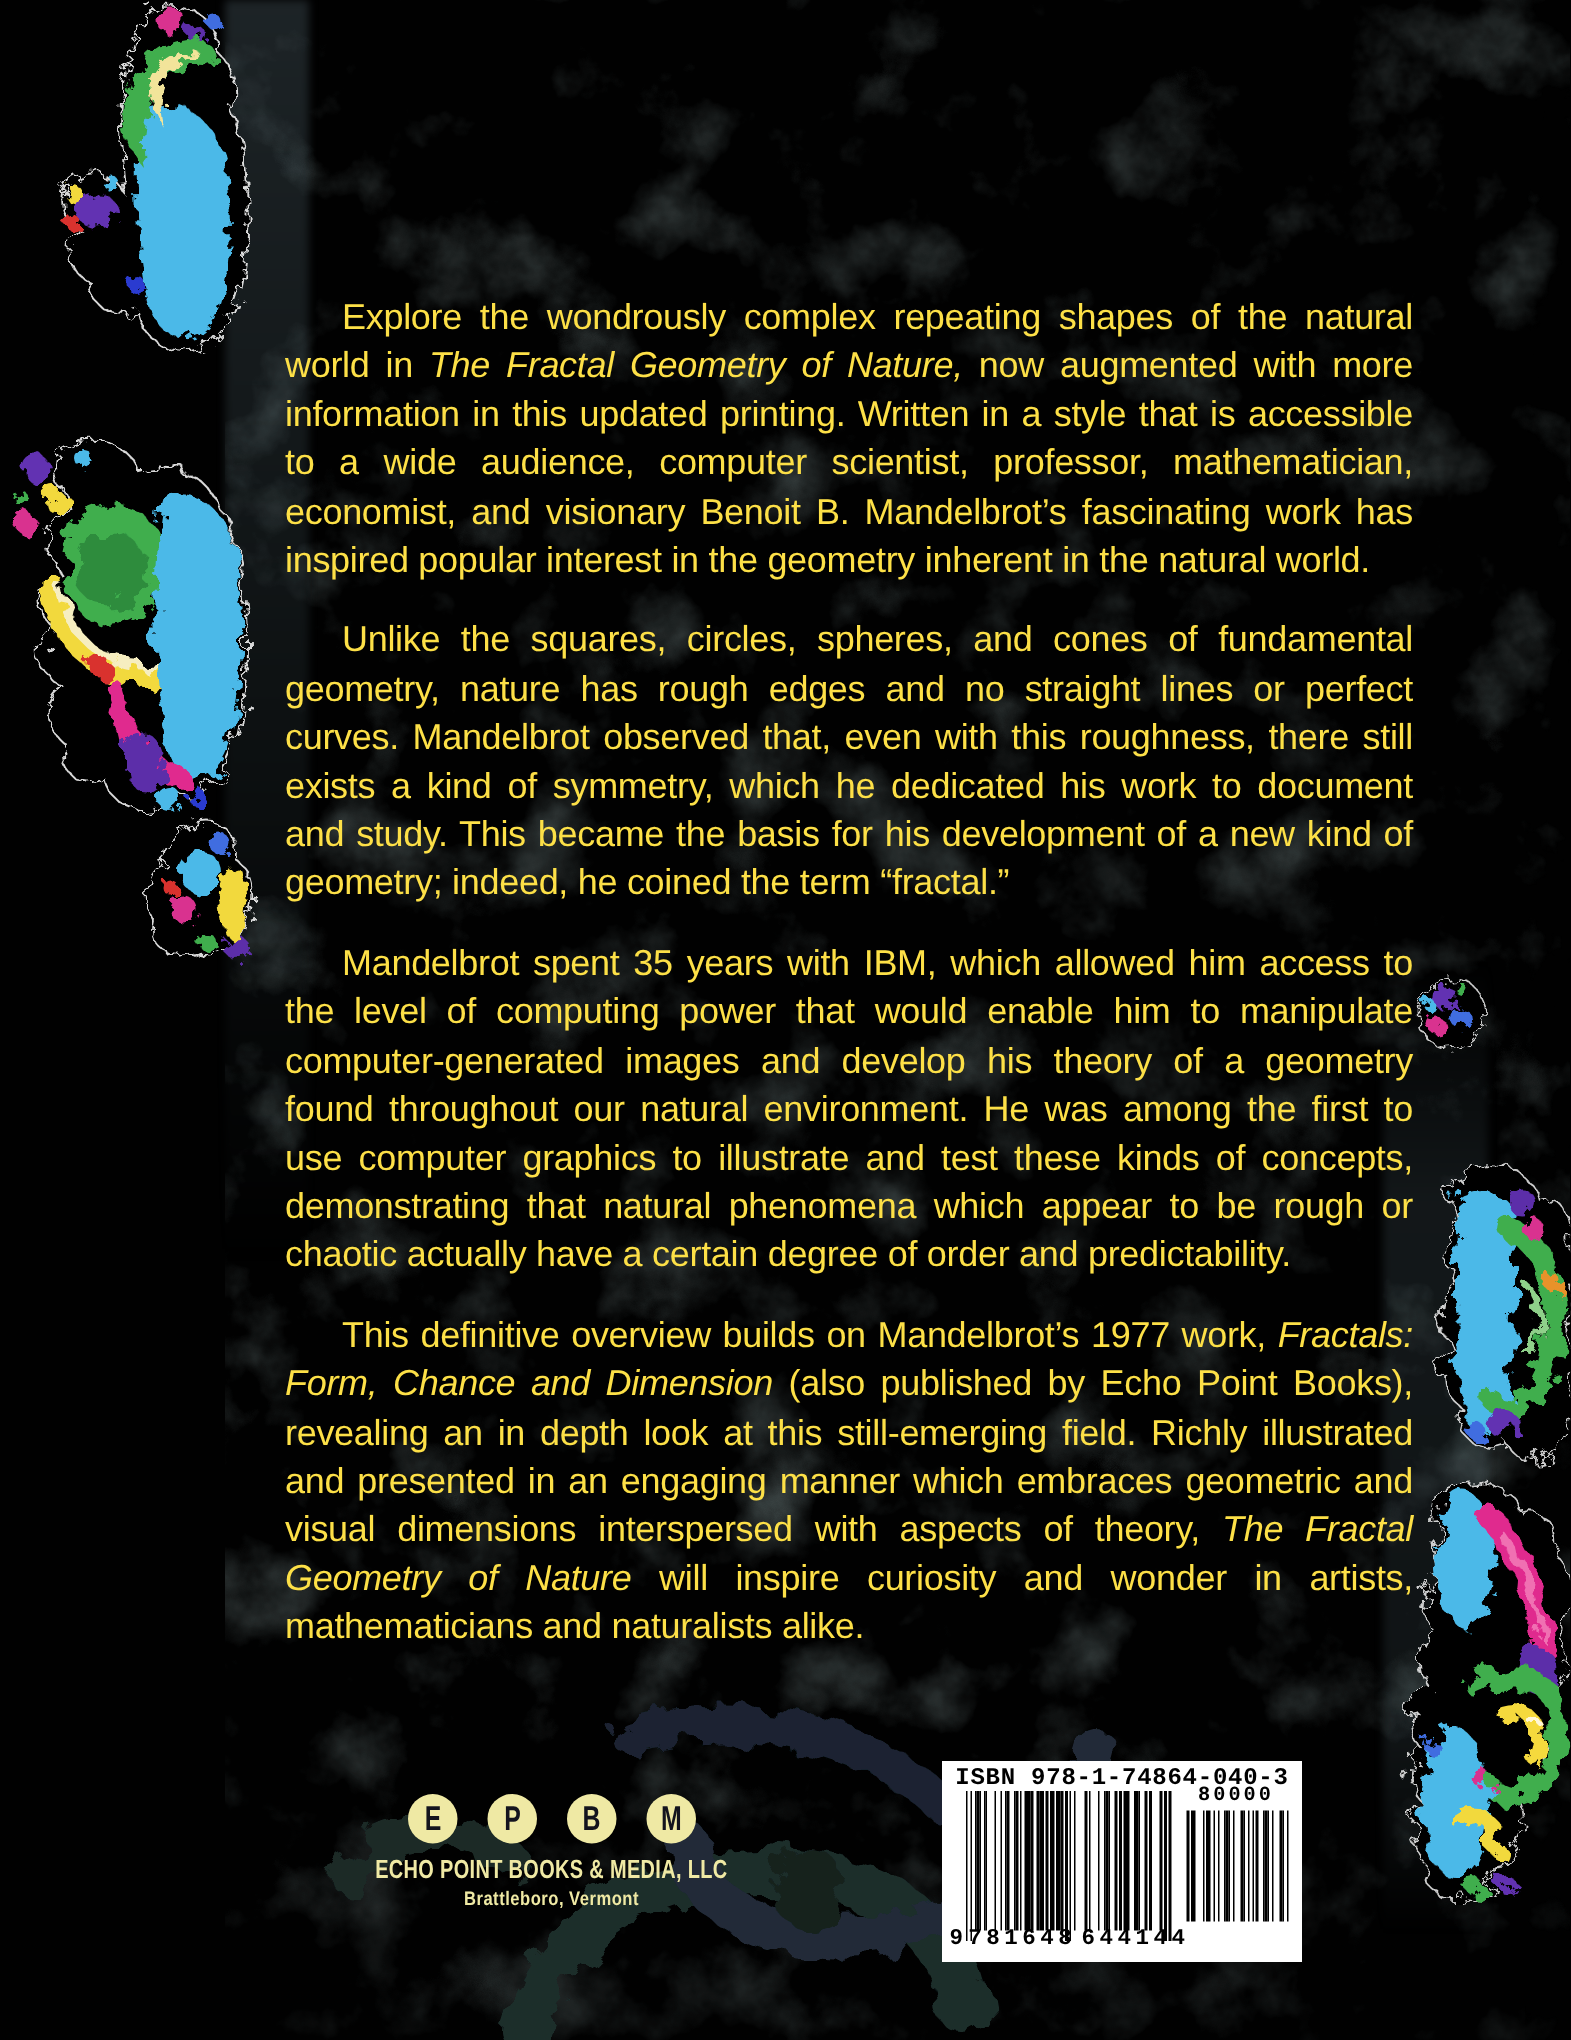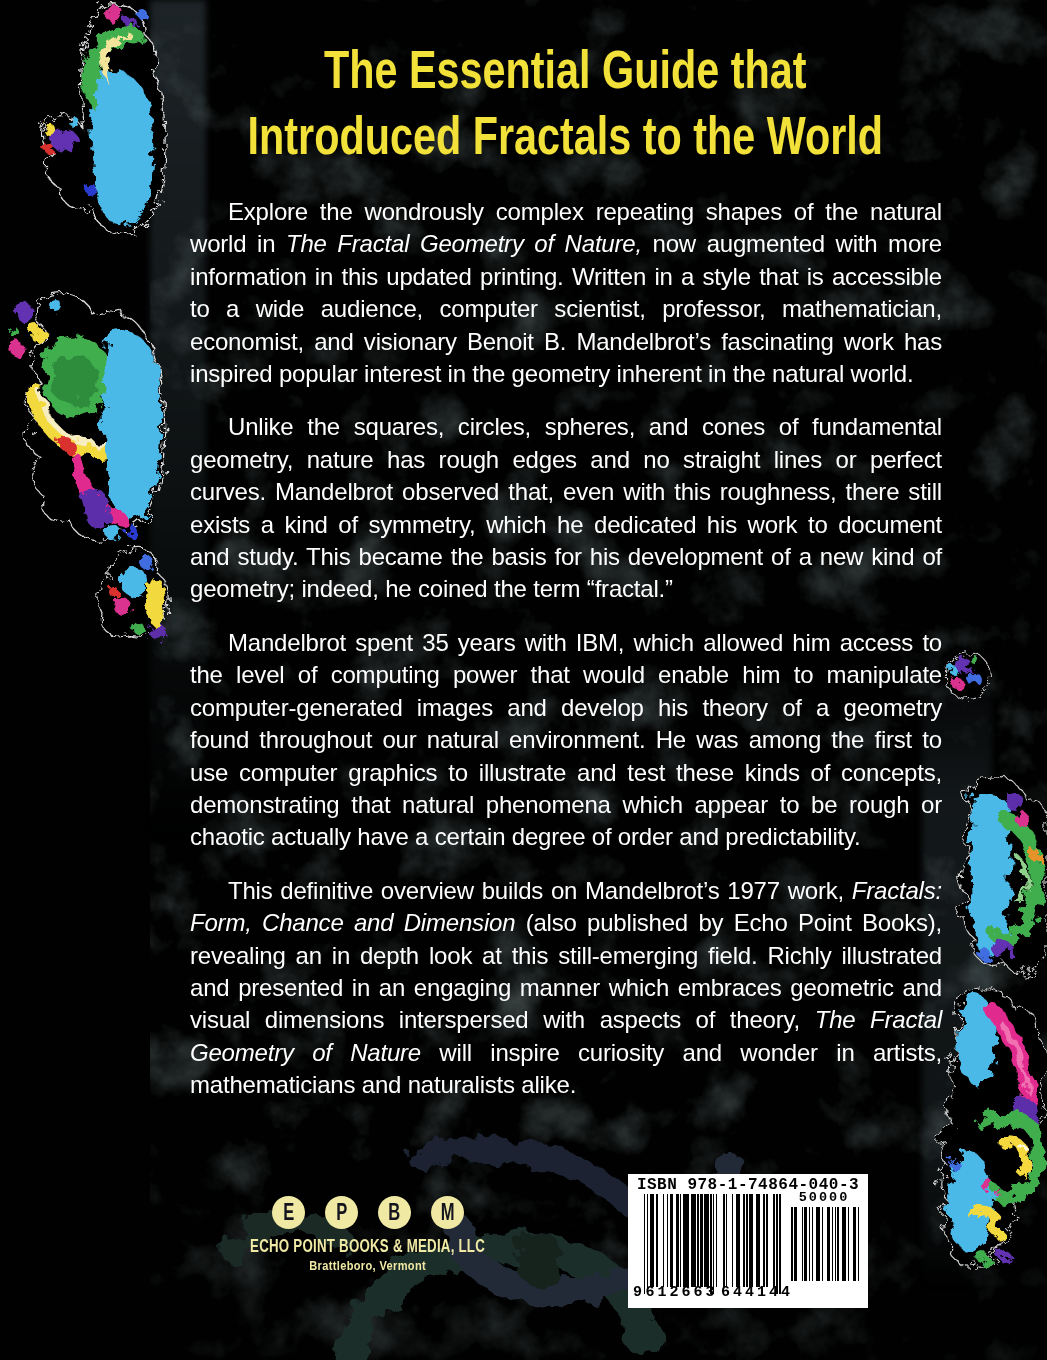--- a/index.html
+++ b/index.html
@@ -180,30 +180,22 @@
       <circle cx="100" cy="505" r="3.5" fill="#fff7d8"></circle>
       <ellipse cx="45" cy="557" rx="23" ry="50" fill="#4cb9e8"></ellipse>
       <path d="M48,570 C62,560 76,570 70,586" fill="none" stroke="#f2d93c" stroke-width="9" stroke-linecap="round"></path>
       <circle cx="62" cy="540" r="6" fill="#d9308f"></circle>
       <circle cx="30" cy="520" r="5" fill="#3f6de0"></circle>
       <circle cx="80" cy="612" r="6" fill="#6233b2"></circle>
       <circle cx="60" cy="615" r="6" fill="#3fae4e"></circle>
     </g>
   </svg>
 
-  <header class="tagline">
-    <div class="tl-line">
-        <span style="color: rgb(242, 225, 56);">The Essential Guide that</span>
-      </div>
-    <div class="tl-line">
-        <span style="color: rgb(242, 225, 56);">Introduced Fractals to the World</span>
-      </div>
-  </header>
-
-  <main class="synopsis" style="color: #ffffff;">
+
+  <main class="synopsis" style="color: #fde047;">
     <p><span>Explore the wondrously complex repeating shapes of the natural world in </span><em>The Fractal Geometry of Nature,</em><span> now augmented with more information in this updated printing. Written in a style that is accessible to a wide audience, computer scientist, professor, mathematician, economist, and visionary Benoit B. Mandelbrot’s fascinating work has inspired popular interest in the geometry inherent in the natural world.</span></p>
     <p><span>Unlike the squares, circles, spheres, and cones of fundamental geometry, nature has rough edges and no straight lines or perfect curves. Mandelbrot observed that, even with this roughness, there still exists a kind of symmetry, which he dedicated his work to document and study. This became the basis for his development of a new kind of geometry; indeed, he coined the term “fractal.”</span></p>
     <p><span>Mandelbrot spent 35 years with IBM, which allowed him access to the level of computing power that would enable him to manipulate computer-generated images and develop his theory of a geometry found throughout our natural environment. He was among the first to use computer graphics to illustrate and test these kinds of concepts, demonstrating that natural phenomena which appear to be rough or chaotic actually have a certain degree of order and predictability.</span></p>
     <p><span>This definitive overview builds on Mandelbrot’s 1977 work, </span><em>Fractals: Form, Chance and Dimension</em><span> (also published by Echo Point Books), revealing an in depth look at this still-emerging field. Richly illustrated and presented in an engaging manner which embraces geometric and visual dimensions interspersed with aspects of theory, </span><em>The Fractal Geometry of Nature</em><span> will inspire curiosity and wonder in artists, mathematicians and naturalists alike.</span></p>
   </main>
 
   <div class="publisher">
     <div class="pub-circles">
       <span class="pub-circle" style="background-color: rgb(239, 233, 164);">
           <i>E</i>
@@ -320,24 +312,24 @@
         <div style="width: 1.45px; height: 93px; background: transparent;"></div>
         <div style="width: 1.45px; height: 93px; background: transparent;"></div>
         <div style="width: 1.45px; height: 93px; background: rgb(0, 0, 0);"></div>
         <div style="width: 1.45px; height: 93px; background: transparent;"></div>
         <div style="width: 1.45px; height: 100px; background: rgb(0, 0, 0);"></div>
         <div style="width: 1.45px; height: 100px; background: transparent;"></div>
         <div style="width: 1.45px; height: 100px; background: rgb(0, 0, 0);"></div>
       </div>
     <div class="bc-digits">
       <span>9</span>
-      <span class="grp">612663</span>
+      <span class="grp">781648</span>
       <span class="grp">644144</span>
     </div>
-    <div class="bc-price">50000</div>
+    <div class="bc-price">80000</div>
     <div class="bc-addon" id="bcAddon">
         <div style="width: 1.45px; height: 74px; background: transparent;"></div>
         <div style="width: 1.45px; height: 74px; background: rgb(0, 0, 0);"></div>
         <div style="width: 1.45px; height: 74px; background: transparent;"></div>
         <div style="width: 1.45px; height: 74px; background: rgb(0, 0, 0);"></div>
         <div style="width: 1.45px; height: 74px; background: rgb(0, 0, 0);"></div>
         <div style="width: 1.45px; height: 74px; background: transparent;"></div>
         <div style="width: 1.45px; height: 74px; background: transparent;"></div>
         <div style="width: 1.45px; height: 74px; background: transparent;"></div>
         <div style="width: 1.45px; height: 74px; background: rgb(0, 0, 0);"></div>

